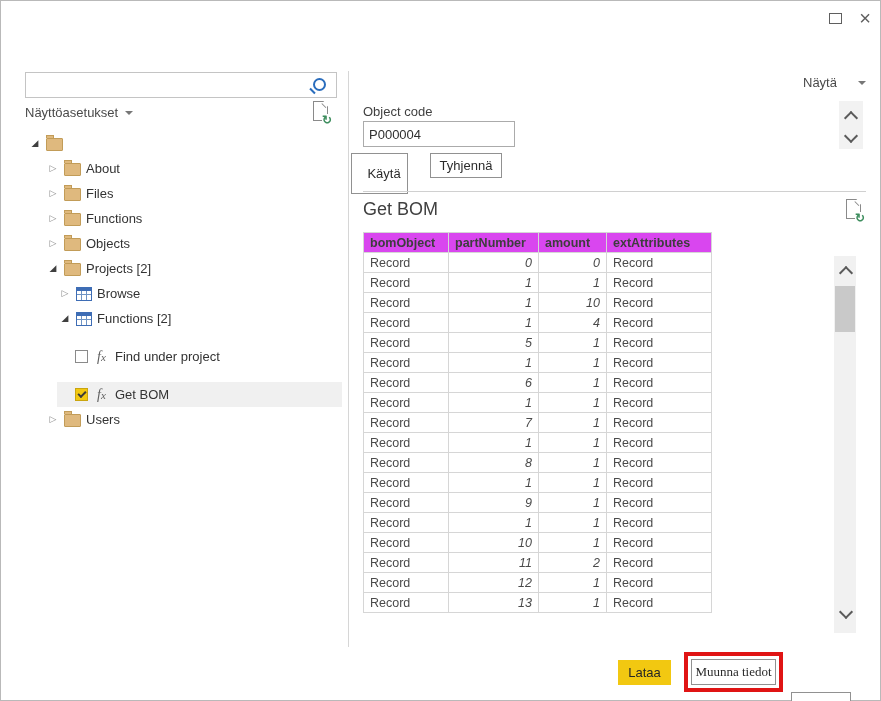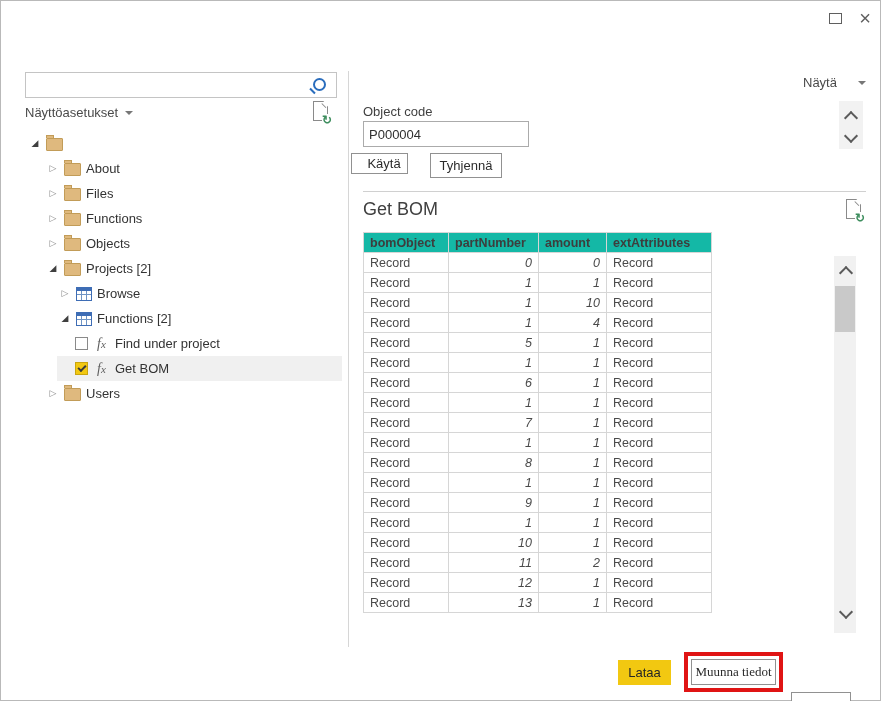--- a/index.html
+++ b/index.html
@@ -28,21 +28,21 @@
 
   .vdivider{position:absolute;left:347px;top:70px;width:1px;height:576px;background:#d6d6d6;}
 
   
   .tree{position:absolute;left:20px;top:130px;width:325px;}
   .tree-row{position:relative;height:25px;display:flex;align-items:center;gap:5px;font-size:13px;color:#333;cursor:default;}
   .tree-label{white-space:nowrap;position:relative;z-index:1;}
   .exp{flex:0 0 12px;text-align:center;font-size:9px;line-height:1;position:relative;z-index:1;}
   .exp.expanded{color:#3f3f3f;}
   .exp.collapsed{color:#8a8a8a;}
-  .lv0{padding-left:8px;} .lv1{padding-left:26px;} .lv2{padding-left:38px;} .lv3{padding-left:54px;}
+  .lv0{padding-left:8px;} .lv1{padding-left:26px;} .lv2{padding-left:38px;} .lv3{padding-left:54px;margin-top:13px;}
   .sel-bg{position:absolute;left:36px;right:4px;top:0;bottom:0;background:#f0f0f0;}
 
   .icon-folder{position:relative;flex:0 0 15px;width:15px;height:11px;background:#dfb97e;border:1px solid #c29c58;border-radius:1px;margin-top:2px;z-index:1;}
   .icon-folder::before{content:"";position:absolute;top:-4px;left:-1px;width:6px;height:2px;background:#dfb97e;border:1px solid #c29c58;border-bottom:none;}
 
   .icon-table{flex:0 0 14px;width:14px;height:12px;border:1px solid #3e6db5;box-sizing:content-box;position:relative;z-index:1;background:
     linear-gradient(to bottom,#3e6db5 0,#3e6db5 3px,transparent 3px),
     linear-gradient(to right,transparent 4px,#6f94c4 4px,#6f94c4 5px,transparent 5px,transparent 9px,#6f94c4 9px,#6f94c4 10px,transparent 10px),
     linear-gradient(to bottom,transparent 6px,#6f94c4 6px,#6f94c4 7px,transparent 7px);}
 
@@ -53,31 +53,31 @@
   .cb.checked{background:#f2c811;border-color:#caa50e;}
   .cb.checked::after{content:"";position:absolute;left:2px;top:2px;width:6px;height:3px;border-left:2px solid #3a3a3a;border-bottom:2px solid #3a3a3a;transform:rotate(-45deg);}
 
   
   .show-ctl{position:absolute;left:802px;top:74px;font-size:13px;color:#4a4a4a;display:flex;align-items:center;gap:21px;justify-content:space-between;}
   .spinner{position:absolute;left:838px;top:100px;width:24px;height:48px;background:#f2f2f2;}
   .chev{position:absolute;left:7px;width:8px;height:8px;border:solid #5a5a5a;border-width:0 2px 2px 0;}
   .chev.up{transform:rotate(-135deg);}
   .chev.down{transform:rotate(45deg);}
   .field-label{position:absolute;left:362px;top:103px;font-size:13px;color:#3f3f3f;}
-  .field-input{position:absolute;left:362px;top:120px;width:166px;height:22px;border:1px solid #ababab;box-sizing:border-box;font-size:13px;font-family:inherit;padding:12px 5px;color:#2f2f2f;outline:none;}
+  .field-input{position:absolute;left:362px;top:120px;width:152px;height:22px;border:1px solid #ababab;box-sizing:border-box;font-size:13px;font-family:inherit;padding:12px 5px;color:#2f2f2f;outline:none;}
   .btn{box-sizing:border-box;font-size:13px;color:#2b2b2b;background:#fff;border:1px solid #919191;display:flex;align-items:center;justify-content:center;cursor:default;}
-  .btn-apply{position:absolute;left:350px;top:152px;width:57px;height:21px;padding-left:9px;}
+  .btn-apply{position:absolute;left:350px;top:152px;width:57px;height:41px;padding-left:9px;}
   .btn-clear{position:absolute;left:429px;top:152px;width:72px;height:25px;}
   .hline{position:absolute;left:362px;top:190px;width:503px;height:1px;background:#d0d0d0;}
   .bom-title{position:absolute;left:362px;top:198px;font-size:18px;color:#404040;}
 
   
   .bom-table{position:absolute;left:362px;top:231px;border-collapse:collapse;font-size:12.5px;}
   .bom-table th,.bom-table td{border:1px solid #d6d6d6;height:20px;padding:0 6px;box-sizing:border-box;white-space:nowrap;}
-  .bom-table th{background:#14b8a6;font-weight:bold;text-align:left;color:#3d3d3d;}
+  .bom-table th{background:#d946ef;font-weight:bold;text-align:left;color:#3d3d3d;}
   .bom-table td{color:#4a4a4a;background:#fff;}
   .bom-table td.num{text-align:right;font-style:italic;}
   .c0{width:85px;} .c1{width:90px;} .c2{width:68px;} .c3{width:105px;}
 
   
   .scrollbar{position:absolute;left:833px;top:255px;width:22px;height:377px;background:#f1f1f1;}
   .sb-thumb{position:absolute;left:1px;top:30px;width:20px;height:46px;background:#c9c9c9;}
   .sb-up{top:12px;}
   .sb-down{top:auto;bottom:16px;}
 

